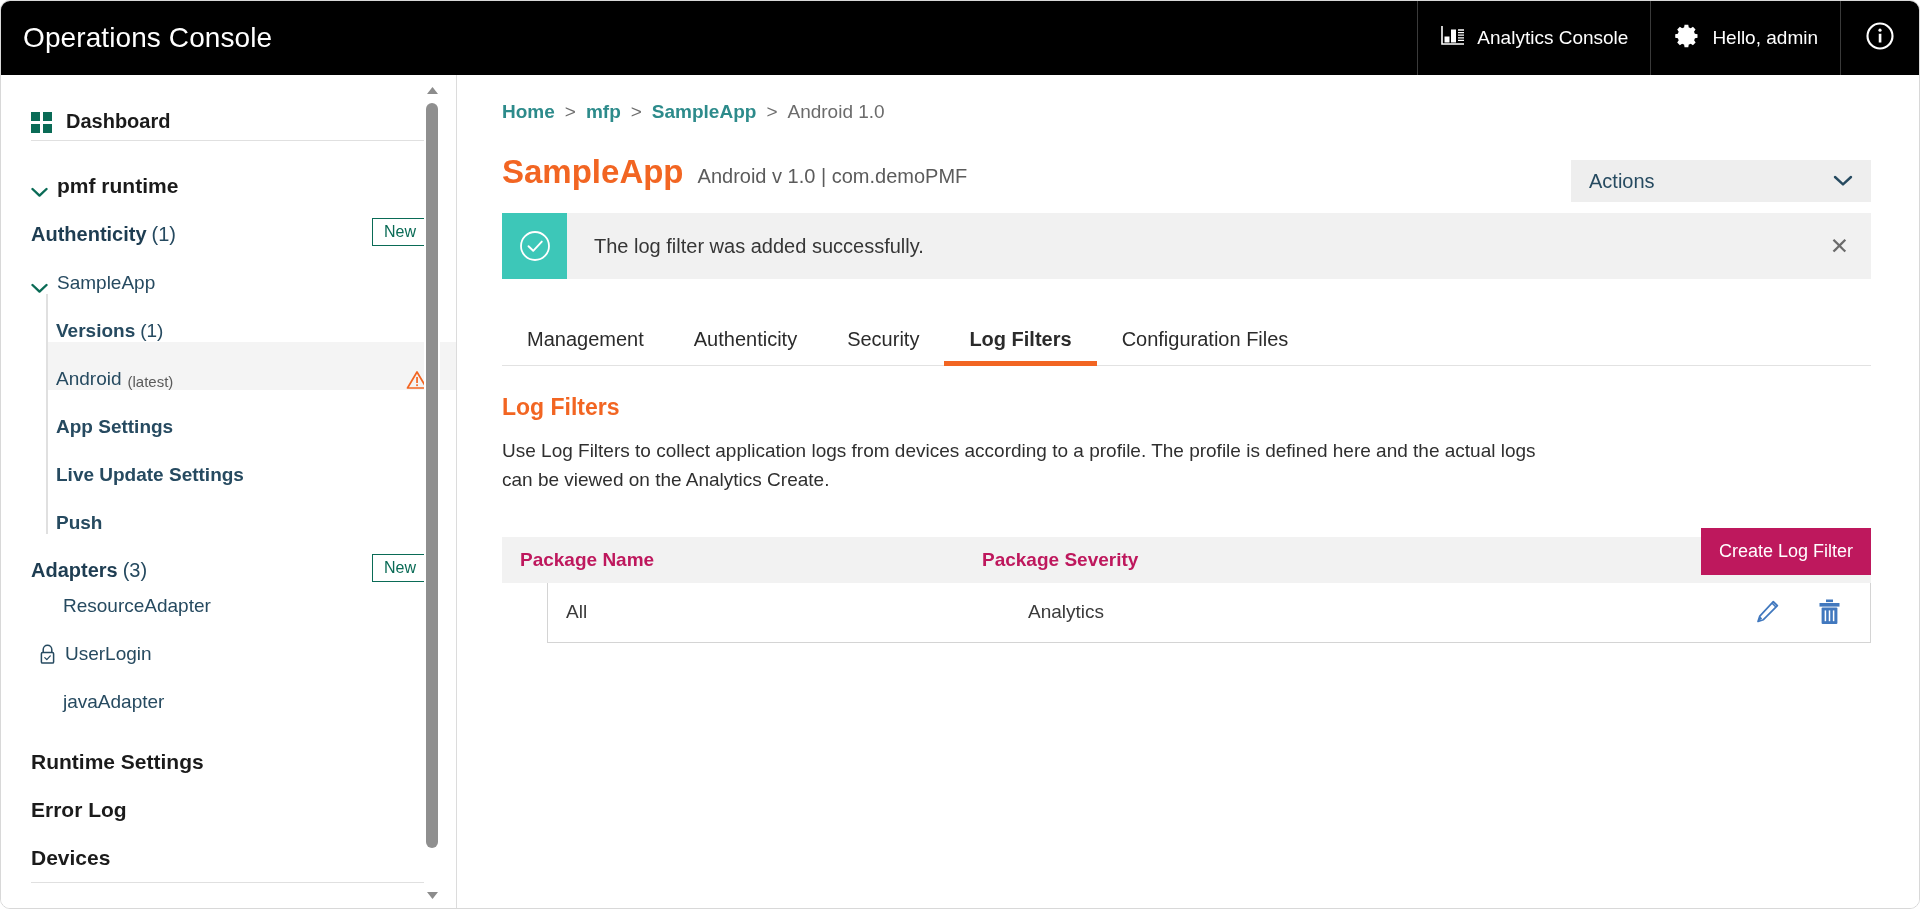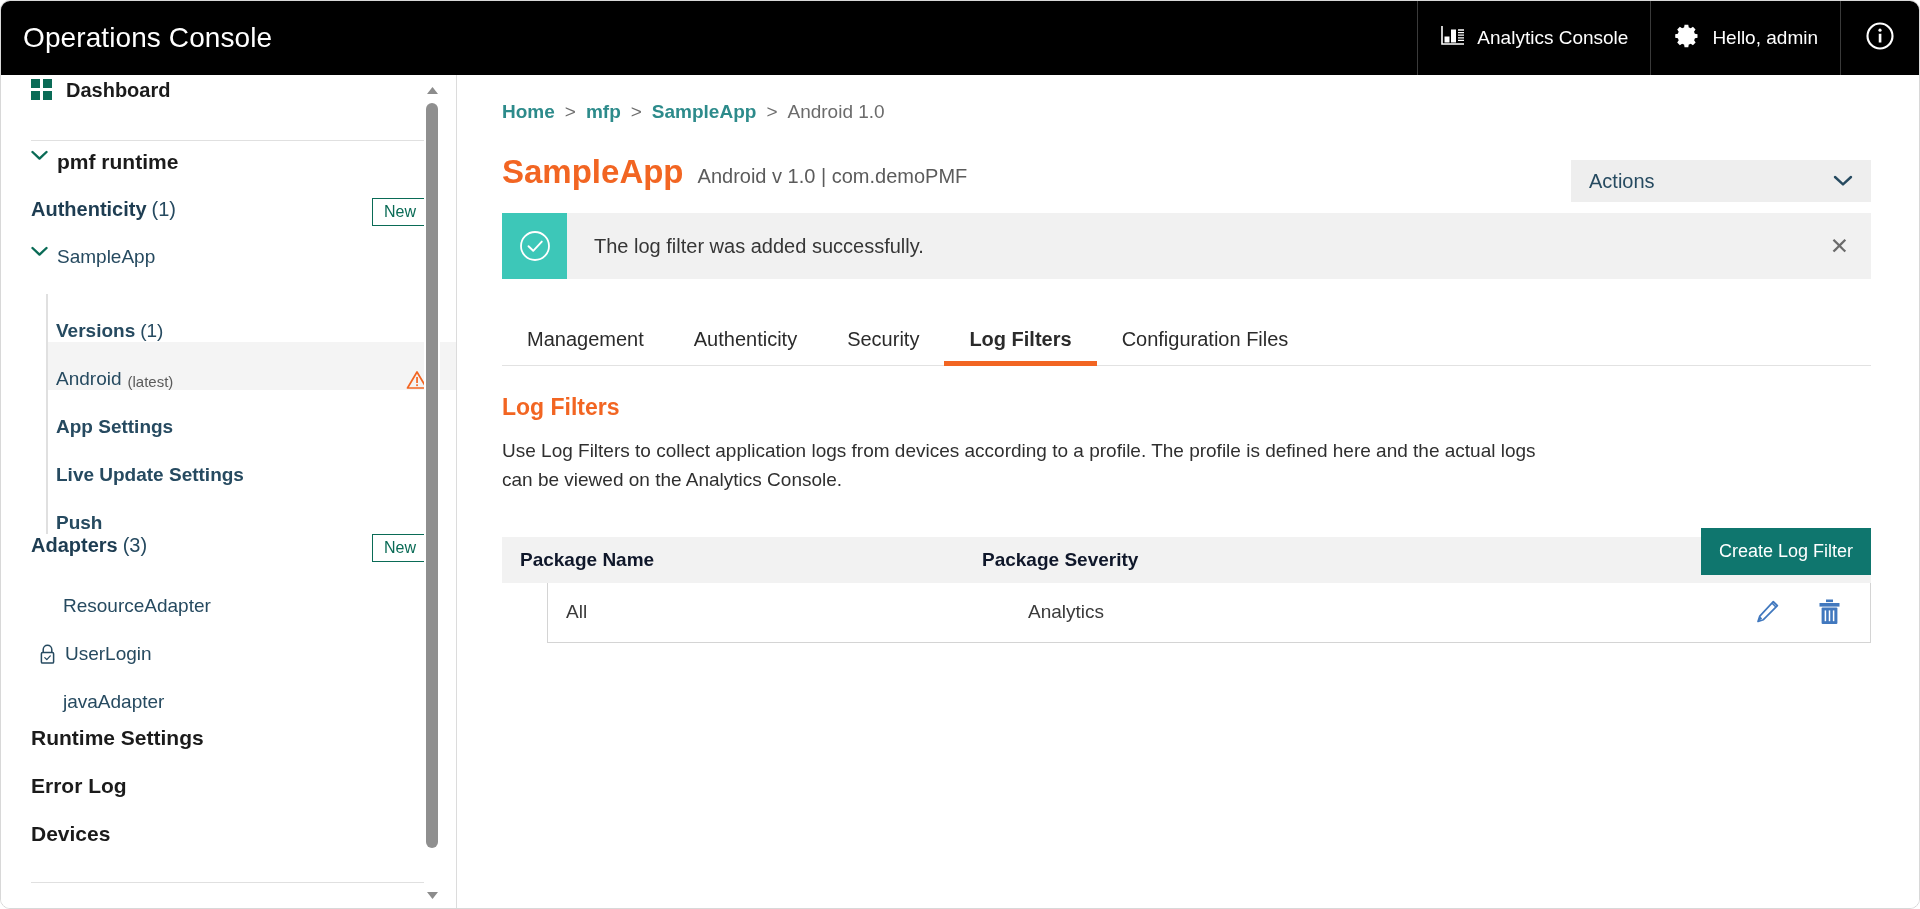--- a/index.html
+++ b/index.html
@@ -63,21 +63,21 @@
     position: relative;
     width: 456px;
     flex: 0 0 456px;
     background: #ffffff;
     border-right: 1px solid #dcdcdc;
     padding-top: 4px;
     overflow: hidden;
   }
   .nav-row {
     display: flex;
-    align-items: flex-start;
+    align-items: flex-end;
     height: 48px;
     padding: 0 28px 0 30px;
     font-size: 19px;
     color: #264a60;
     white-space: nowrap;
   }
   .nav-row.dash {
     height: 54px;
     gap: 14px;
     font-weight: bold;
@@ -296,40 +296,40 @@
   .section-desc {
     padding: 16px 0 0 45px;
     max-width: 1100px;
     font-size: 19px;
     line-height: 1.52;
     color: #2f2f2f;
   }
   .create-btn {
     position: absolute;
     top: 453px; right: 48px;
-    background: #0f766e;
+    background: #be185d;
     color: #ffffff;
     border: none;
     font-size: 18px;
     padding: 13px 18px;
     cursor: pointer;
     font-family: "Liberation Sans", sans-serif;
   }
 
   .table {
     margin: 42px 48px 0 45px;
   }
   .thead {
     display: flex;
     background: #f2f2f2;
     height: 46px;
     align-items: center;
     font-weight: bold;
     font-size: 19px;
-    color: #0f172a;
+    color: #be185d;
   }
   .tbody-row {
     display: flex;
     height: 60px;
     align-items: center;
     border: 1px solid #d4d4d4;
     border-top: none;
     font-size: 19px;
     color: #3a3a3a;
     background: #ffffff;
@@ -560,21 +560,21 @@
 
       <div class="tabs">
         <div class="tab">Management</div>
         <div class="tab">Authenticity</div>
         <div class="tab">Security</div>
         <div class="tab active">Log Filters</div>
         <div class="tab">Configuration Files</div>
       </div>
 
       <div class="section-title">Log Filters</div>
-      <div class="section-desc">Use Log Filters to collect application logs from devices according to a profile. The profile is defined here and the actual logs can be viewed on the Analytics Console.</div>
+      <div class="section-desc">Use Log Filters to collect application logs from devices according to a profile. The profile is defined here and the actual logs can be viewed on the Analytics Create.</div>
 
       <button class="create-btn">Create Log Filter</button>
 
       <div class="table">
         <div class="thead">
           <div class="c-name">Package Name</div>
           <div class="c-sev">Package Severity</div>
           <div class="c-act">Actions</div>
         </div>
 

